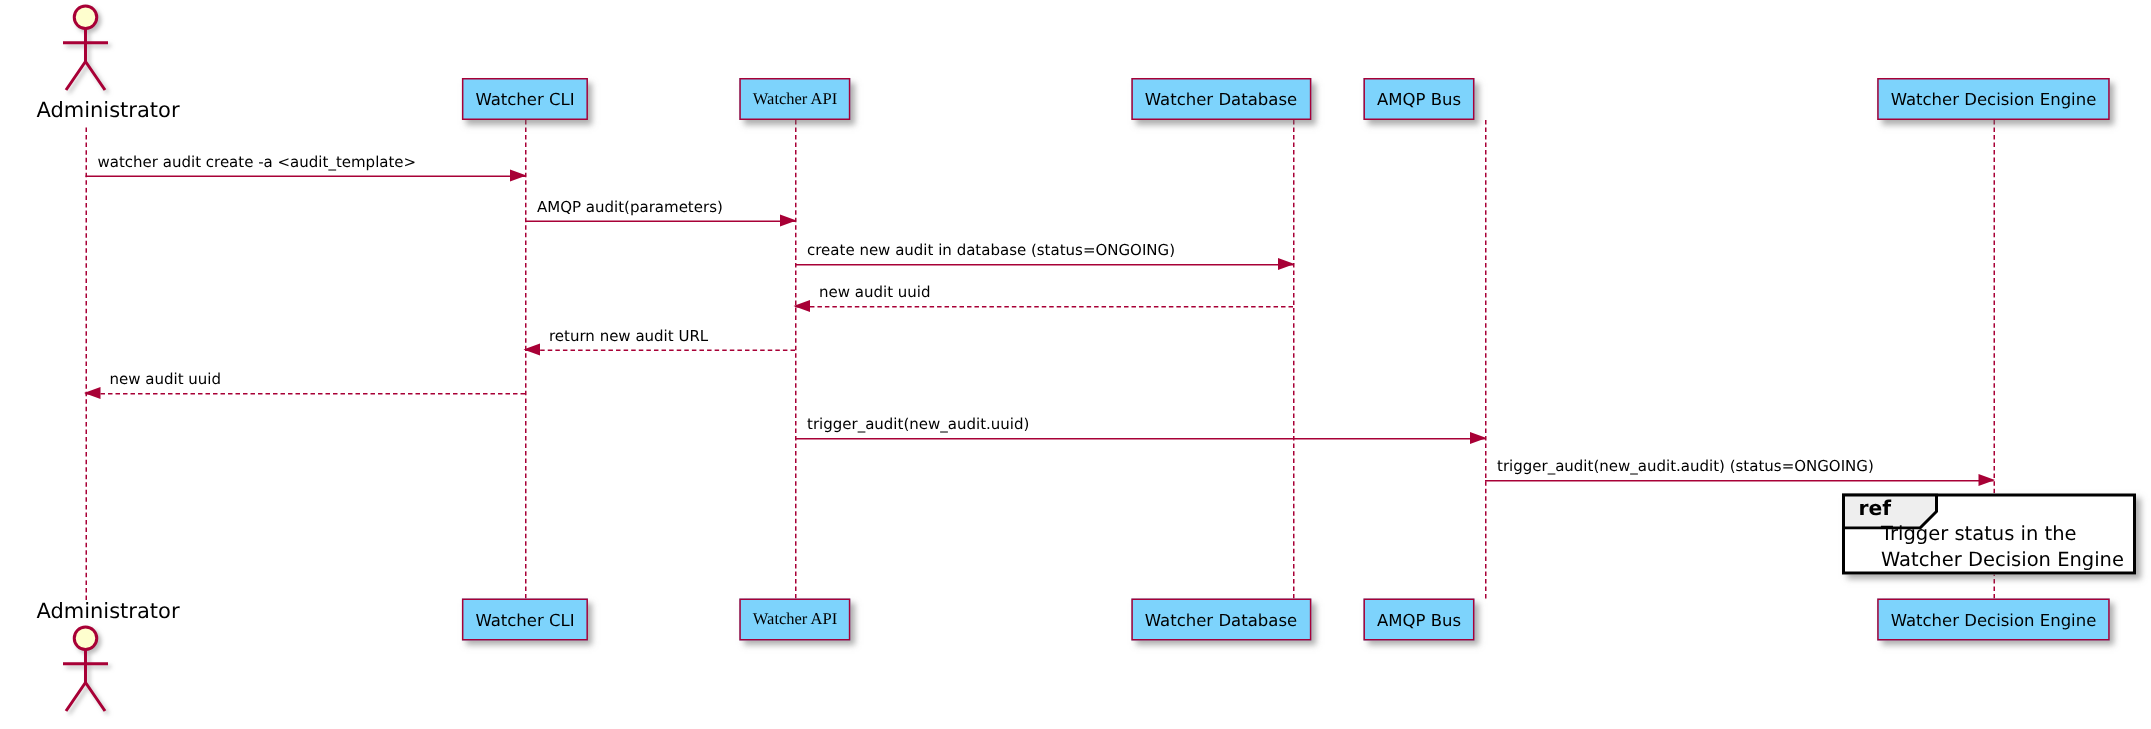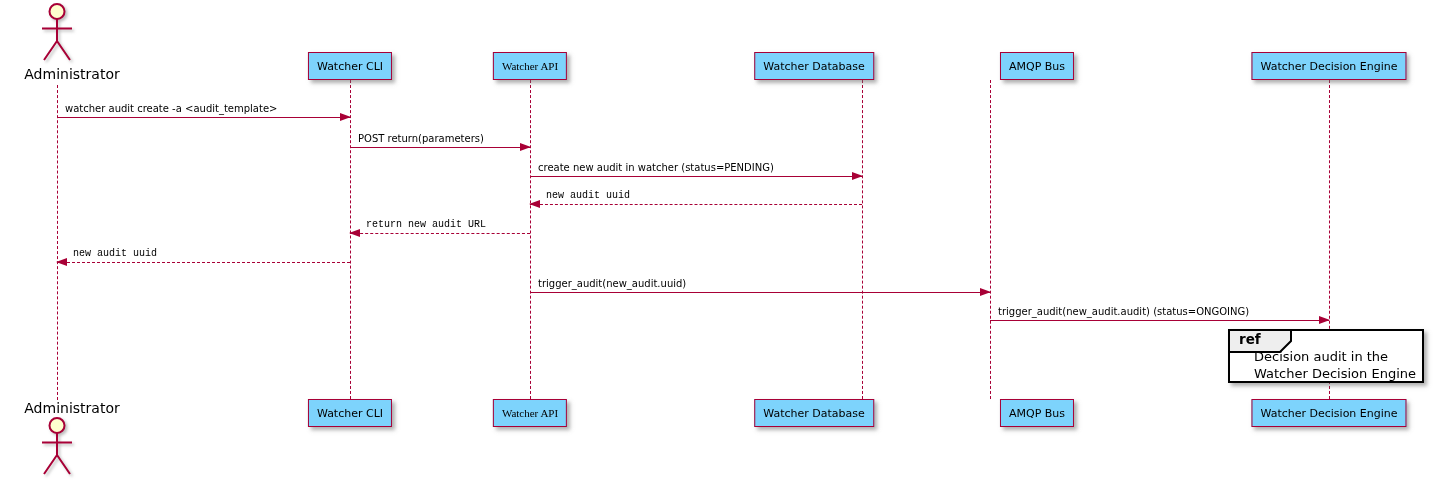--- a/index.html
+++ b/index.html
@@ -20,40 +20,40 @@
   
   .pbox { position:absolute; transform:translateX(-50%); background:#7dd3fc;
           border:1.5px solid #A80036; height:28px; display:flex; align-items:center;
           padding:0 8px; font-size:11px; white-space:nowrap; z-index:3;
           box-shadow:3px 3px 4px rgba(110,110,110,0.55); }
   .row-top .pbox { top:52px; }
   .row-bottom .pbox { top:399px; }
   #b-cli-t,#b-cli-b   { left:350px; }
   #b-api-t,#b-api-b   { left:530px;font-family:Liberation Serif, serif; }
   #b-db-t,#b-db-b     { left:814px; }
-  #b-amqp-t,#b-amqp-b { left:1037px; }
+  #b-amqp-t,#b-amqp-b { left:946px; }
   #b-wde-t,#b-wde-b   { left:1329px; }
 
   
   .actor-figure { position:absolute; left:35px; z-index:3;
                   filter:drop-shadow(2.5px 2.5px 1.5px rgba(120,120,120,0.5)); }
   #actor-top-figure { top:2px; }
   #actor-bottom-figure { top:416px; }
   .actor-label { position:absolute; left:72px; transform:translateX(-50%);
                  font-size:14px; white-space:nowrap; z-index:3; }
   #actor-top-label { top:66px; }
   #actor-bottom-label { top:400px; }
 
   
   .msg { position:absolute; height:0; z-index:2; }
   .msg .line { position:absolute; left:0; right:0; top:0; border-top:1px solid #A80036; }
   .msg.dashed .line { border-top-style:dashed; }
   .msg .label { position:absolute; bottom:3px; font-size:10px; white-space:nowrap; }
   .msg.ltr .label { left:8px; }
-  .msg.rtl .label { left:16px;font-family:Liberation Mono, monospace; }
+  .msg.rtl .label { left:16px; }
   .arrowhead { position:absolute; top:-4px; width:0; height:0;
                border-top:4.5px solid transparent; border-bottom:4.5px solid transparent; }
   .msg.ltr .arrowhead { right:-1px; border-left:11px solid #A80036; }
   .msg.rtl .arrowhead { left:-1px;  border-right:11px solid #A80036; }
 
   #m1 { left:57px;  top:117px; width:293px; }
   #m2 { left:350px; top:147px; width:180px; }
   #m3 { left:530px; top:176px; width:332px; }
   #m4 { left:530px; top:204px; width:332px; }
   #m5 { left:350px; top:233px; width:180px; }
@@ -113,26 +113,26 @@
     <div class="pbox" id="b-amqp-b">AMQP Bus</div>
     <div class="pbox" id="b-wde-b">Watcher Decision Engine</div>
   </div>
 
   <div class="msg ltr solid" id="m1">
     <div class="label">watcher audit create -a &lt;audit_template&gt;</div>
     <div class="line"></div>
     <span class="arrowhead"></span>
   </div>
   <div class="msg ltr solid" id="m2">
-    <div class="label">POST return(parameters)</div>
+    <div class="label">AMQP audit(parameters)</div>
     <div class="line"></div>
     <span class="arrowhead"></span>
   </div>
   <div class="msg ltr solid" id="m3">
-    <div class="label">create new audit in watcher (status=PENDING)</div>
+    <div class="label">create new audit in database (status=ONGOING)</div>
     <div class="line"></div>
     <span class="arrowhead"></span>
   </div>
   <div class="msg rtl dashed" id="m4">
     <div class="label">new audit uuid</div>
     <div class="line"></div>
     <span class="arrowhead"></span>
   </div>
   <div class="msg rtl dashed" id="m5">
     <div class="label">return new audit URL</div>
@@ -156,18 +156,18 @@
   </div>
 
   <div class="ref-box">
     <div class="ref-tab">
       <svg width="72" height="24" viewBox="0 0 72 24" aria-hidden="true">
         <path d="M1,1 H63 V12 L52,23 H1 Z" fill="#EEEEEE" stroke="#000000" stroke-width="2"></path>
       </svg>
       <span class="ref-keyword">ref</span>
     </div>
     <div class="ref-body">
-      <div>Decision audit in the</div>
+      <div>Trigger status in the</div>
       <div>Watcher Decision Engine</div>
     </div>
   </div>
 
 </div>
 
 </body></html>

